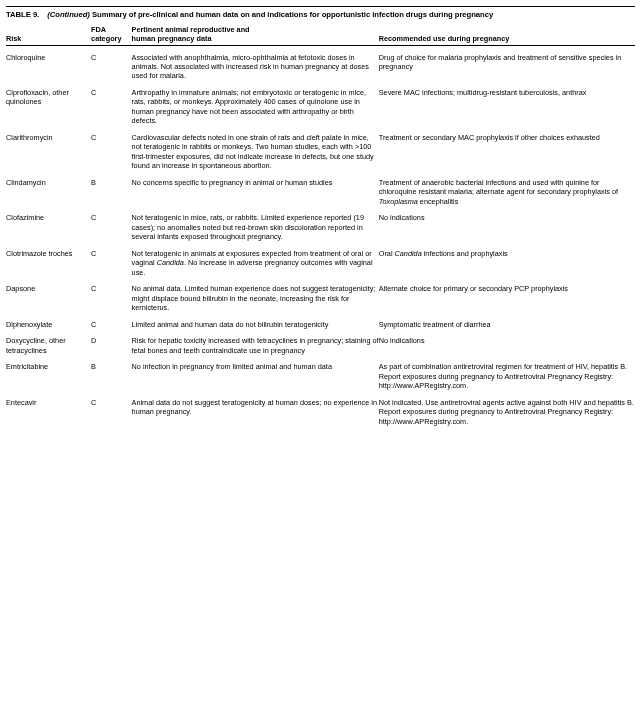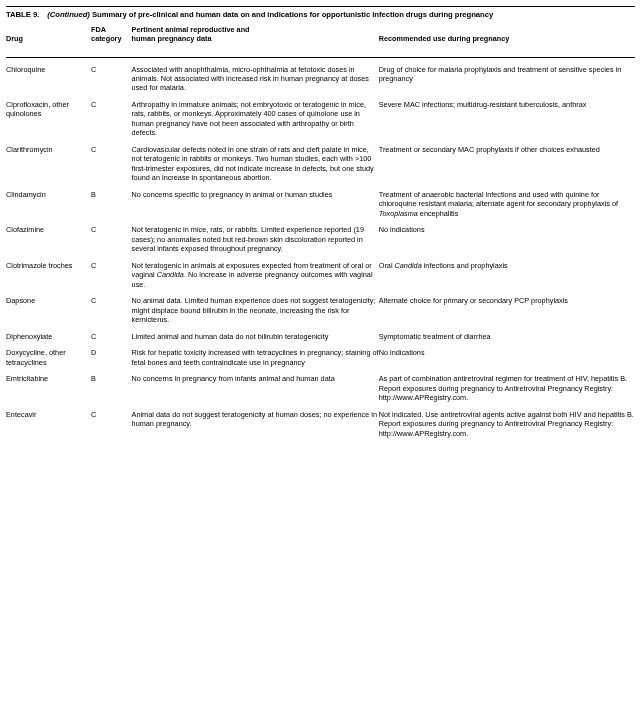--- a/index.html
+++ b/index.html
@@ -47,21 +47,21 @@
     table-layout: fixed;
   }
   th, td {
     vertical-align: top;
     text-align: left;
     padding: 0;
   }
   thead th {
     font-weight: bold;
     font-size: 7.3px;
-    padding-bottom: 13px;
+    padding-bottom: 1px;
     padding-top: 2px;
   }
   .col-drug   { width: 84px; padding-right: 6px; }
   .col-fda    { width: 40px; padding-right: 4px; }
   .col-data   { width: 244px; padding-right: 10px; }
   .col-use    { width: 253px; }
   tbody td {
     padding-top: 7px;
     padding-bottom: 0px;
     font-size: 7.3px;
@@ -90,21 +90,21 @@
     <colgroup>
       <col class="col-drug">
       <col class="col-fda">
       <col class="col-data">
       <col class="col-use">
     </colgroup>
     <thead>
       <tr>
         <th>
           <span class="hdr-line2" style="visibility:hidden">&nbsp;</span>
-          <span>Drug</span>
+          <span>Risk</span>
         </th>
         <th>
           <span class="hdr-line2">FDA</span>
           <span>category</span>
         </th>
         <th>
           <span class="hdr-line2">Pertinent animal reproductive and</span>
           <span>human pregnancy data</span>
         </th>
         <th>
@@ -175,21 +175,21 @@
         </tr>
         <tr>
           <td>Doxycycline, other tetracyclines</td>
           <td>D</td>
           <td>Risk for hepatic toxicity increased with tetracyclines in pregnancy; staining of fetal bones and teeth contraindicate use in pregnancy</td>
           <td>No indications</td>
         </tr>
         <tr>
           <td>Emtricitabine</td>
           <td>B</td>
-          <td>No concerns in pregnancy from infants animal and human data</td>
+          <td>No infection in pregnancy from limited animal and human data</td>
           <td>As part of combination antiretroviral regimen for treatment of HIV, hepatitis B.  Report exposures during pregnancy to Antiretroviral Pregnancy Registry: http://www.APRegistry.com.</td>
         </tr>
         <tr>
           <td>Entecavir</td>
           <td>C</td>
           <td>Animal data do not suggest teratogenicity at human doses; no experience in human pregnancy.</td>
           <td>Not indicated.  Use antiretroviral agents active against both HIV and hepatitis B.  Report exposures during pregnancy to Antiretroviral Pregnancy Registry: http://www.APRegistry.com.</td>
         </tr>
       </tbody>
   </table>

